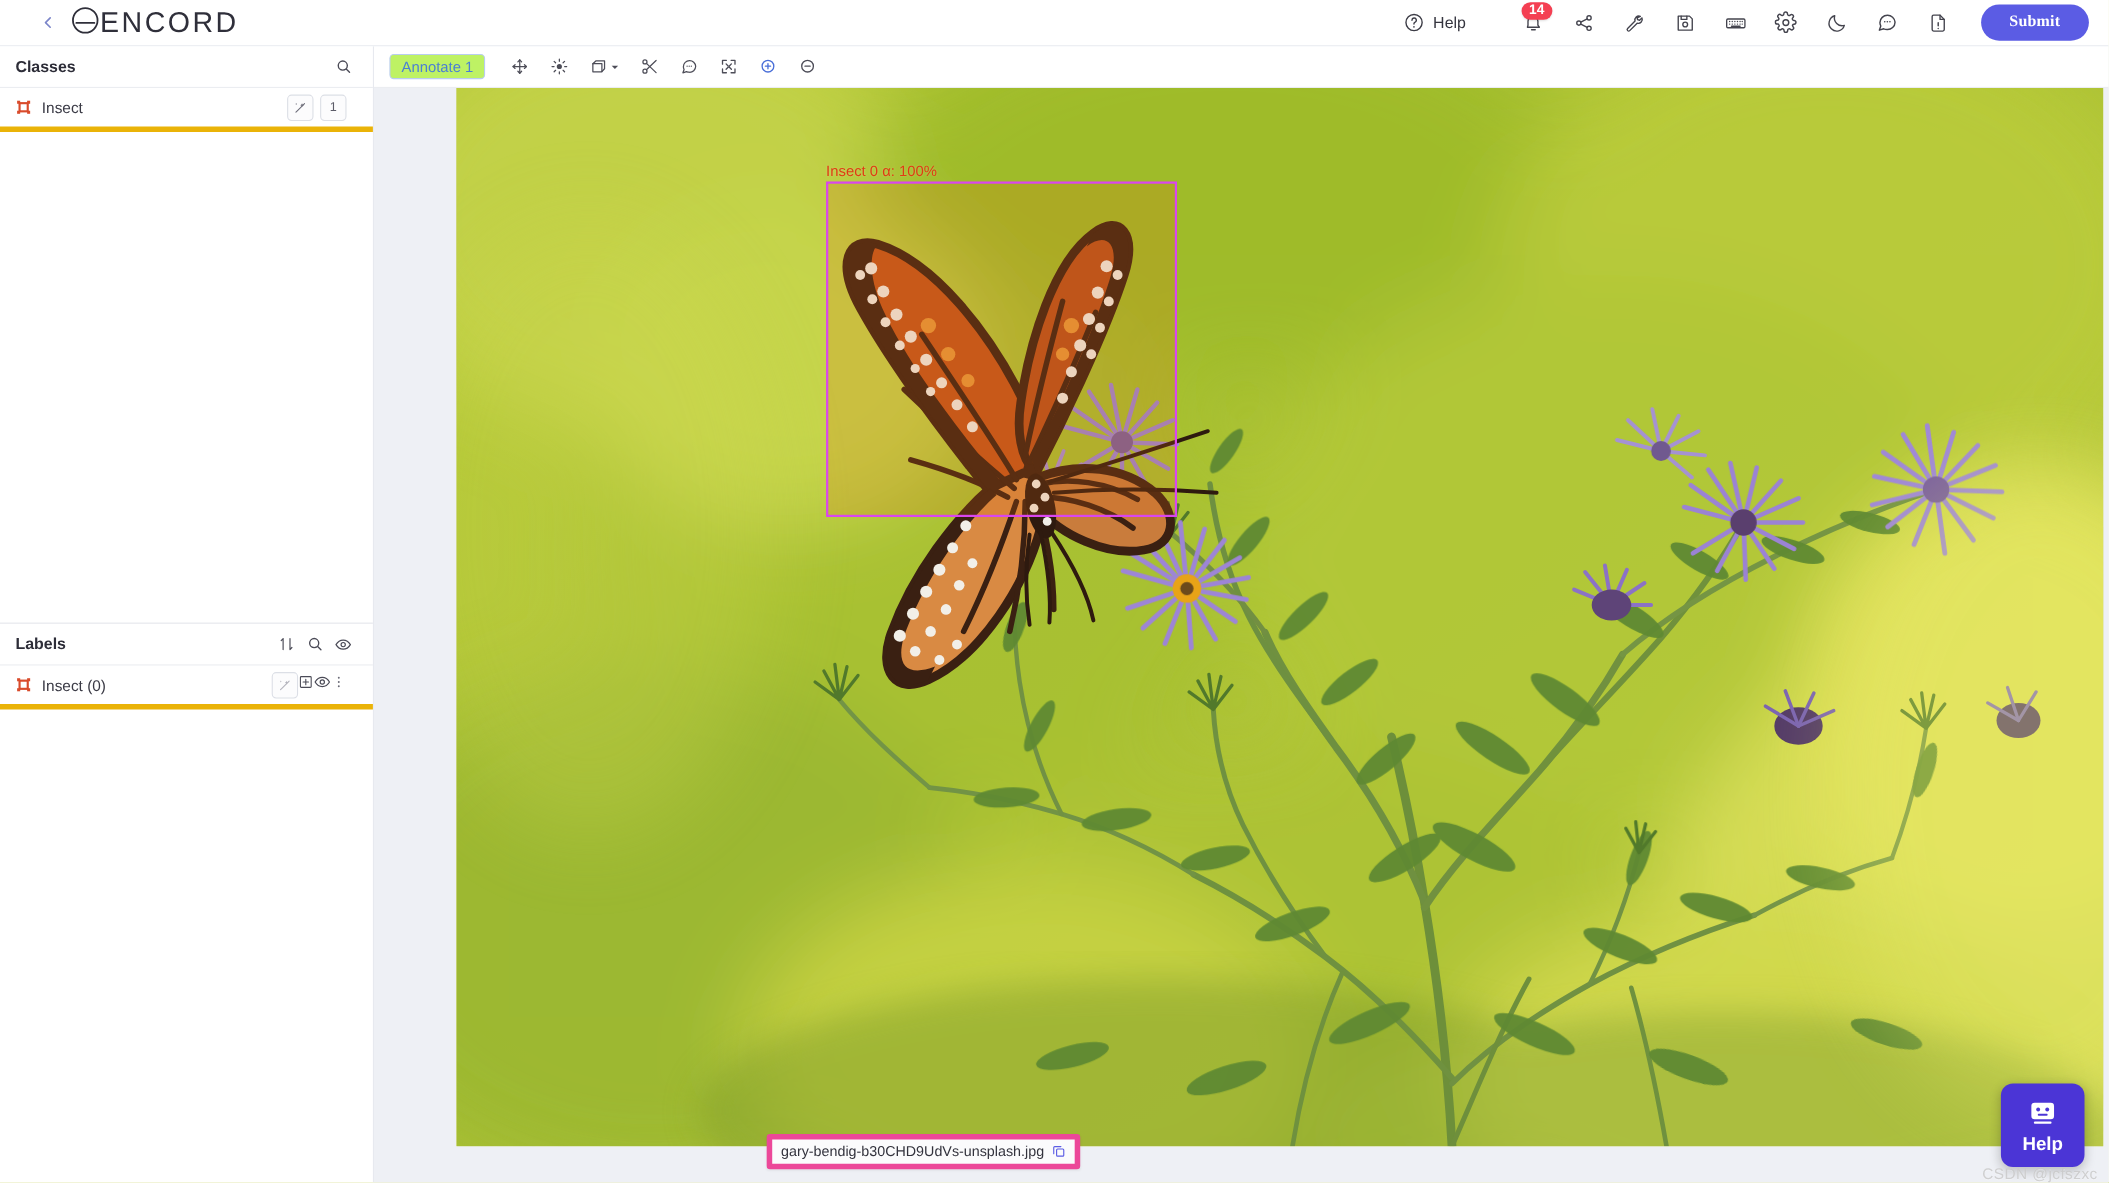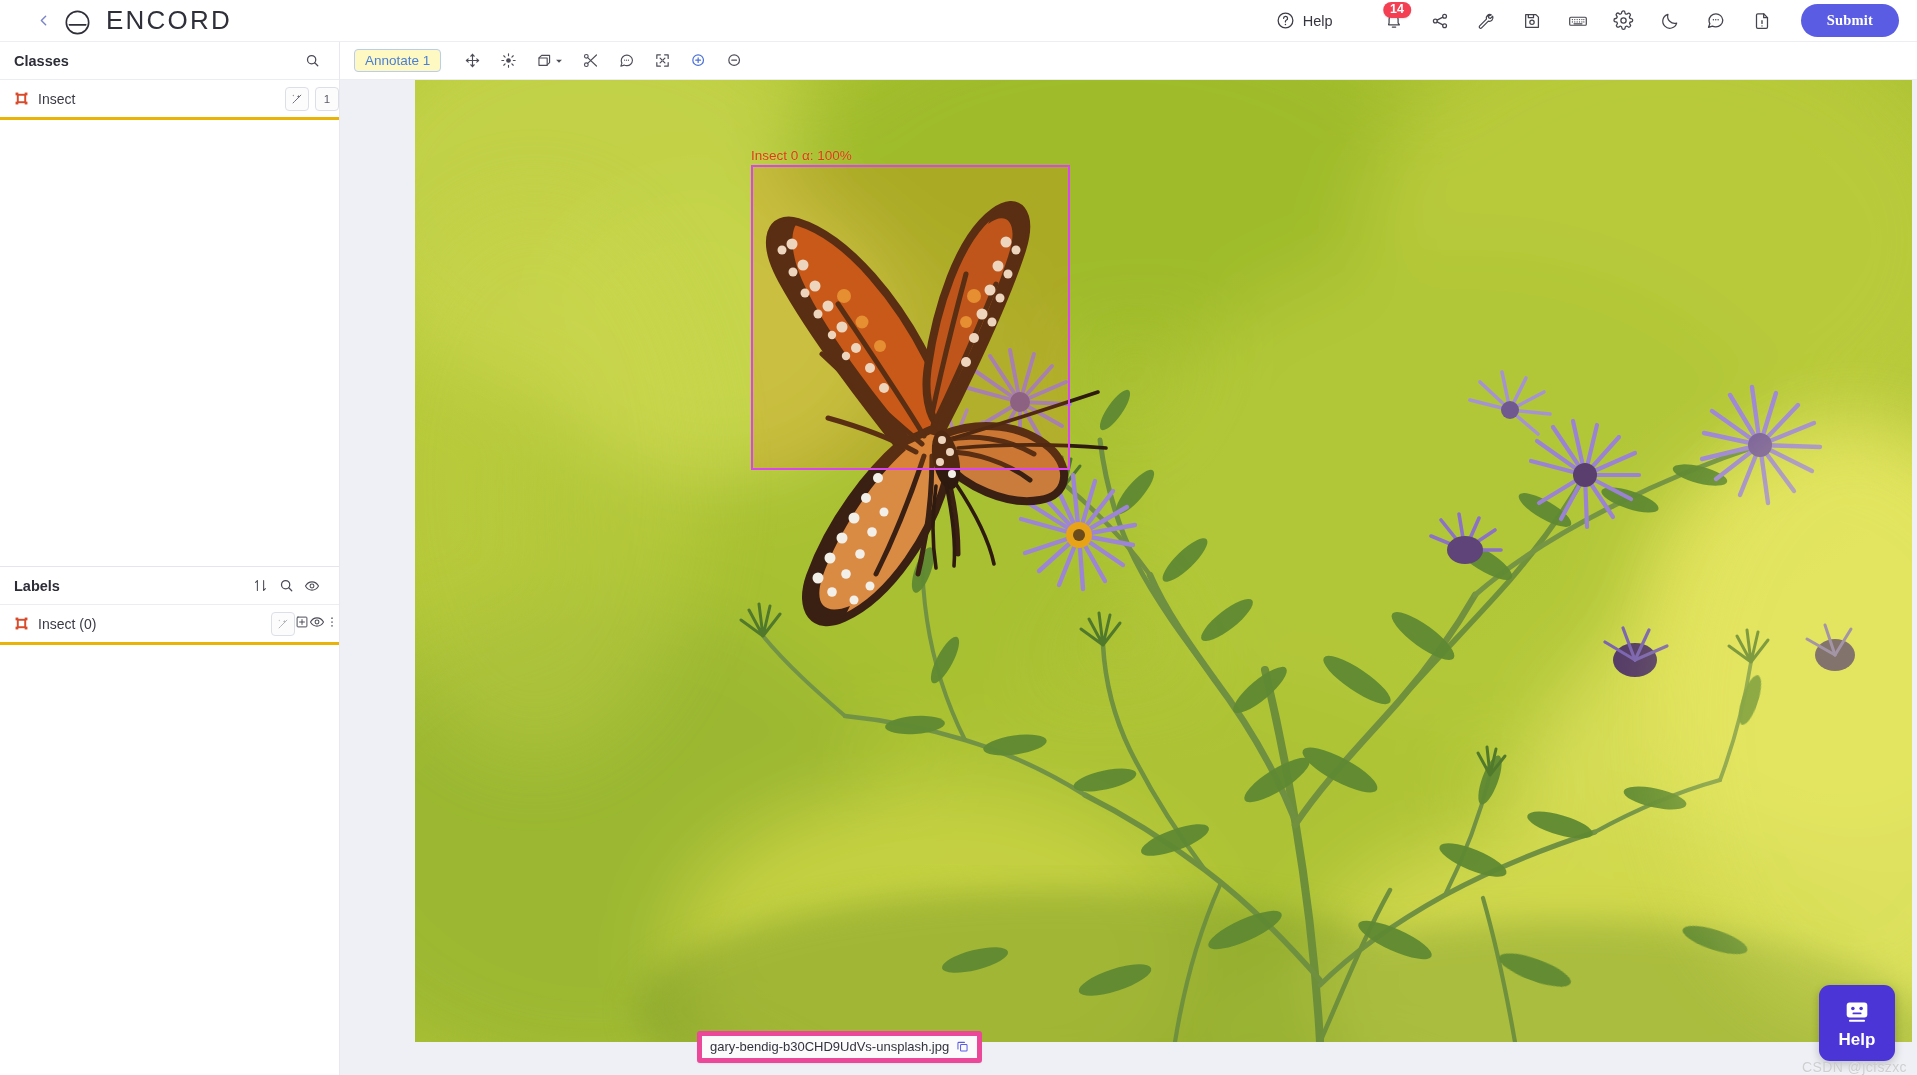--- a/index.html
+++ b/index.html
@@ -18,21 +18,21 @@
     display: flex; align-items: center;
     border-bottom: 1px solid #eceef2;
     position: relative; z-index: 30;
   }
   .back-btn {
     width: 34px; height: 34px; margin-left: 26px;
     display: flex; align-items: center; justify-content: center;
     cursor: pointer;
   }
   .brand {
-    display: flex; align-items: flex-end; gap: 15px;
+    display: flex; align-items: flex-start; gap: 0;
     margin-left: 4px;
     color: #2b2b35;
   }
   .brand-logo { display: block; }
   .brand-text {
     font-size: 26px; letter-spacing: 2.2px; font-weight: 400;
     color: #2f2f3a; font-family: "Liberation Sans", sans-serif;
   }
   .header-spacer { flex: 1; }
   .header-right { display: flex; align-items: center; gap: 0px; padding-right: 18px; }
@@ -82,22 +82,22 @@
     border-bottom: 1px solid #ebedf1;
   }
   .panel-title { font-size: 14.5px; font-weight: 700; color: #2d2d38; }
   .panel-head .spacer { flex: 1; }
   .panel-head .pi {
     width: 26px; height: 26px; display: flex; align-items: center; justify-content: center;
     cursor: pointer; color: #4b4b57;
   }
   .class-row {
     height: 40px; display: flex; align-items: center;
-    padding: 0 0 0 10px;
-    border-bottom: 3px solid #eab308;
+    padding: 0 24px 0 10px;
+    border-bottom: 5px solid #eab308;
     cursor: pointer;
   }
   .row-shape { width: 22px; display: flex; align-items: center; justify-content: center; }
   .class-name { font-size: 14px; color: #3a3a45; margin-left: 6px; }
   .class-row .spacer { flex: 1; }
   .tool-sq {
     width: 24px; height: 24px; border: 1px solid #dcdfe6; border-radius: 4px;
     display: flex; align-items: center; justify-content: center;
     background: #fcfcfd; cursor: pointer; margin-left: 6px;
     font-size: 11.5px; color: #5c5c68;
@@ -117,21 +117,21 @@
 
   
   .canvas-area { flex: 1; background: #eef0f5; position: relative; min-width: 0; display: flex; flex-direction: column; }
   .toolbar {
     height: 38px; display: flex; align-items: center;
     padding-left: 14px; gap: 2px;
     background: #ffffff; border-bottom: 1px solid #ebedf1;
     position: relative; z-index: 15;
   }
   .annotate-tab {
-    border: 1px solid #b9cdf0; background: #fef9c3; color: #4a7fd4;
+    border: 1px solid #b9cdf0; background: #bef264; color: #4a7fd4;
     font-size: 13.5px; border-radius: 4px; padding: 3px 10px;
     cursor: pointer; margin-right: 12px;
   }
   .tb {
     width: 34px; height: 28px; display: flex; align-items: center; justify-content: center;
     cursor: pointer; color: #4d4d58;
   }
   .tb.withcaret { width: 44px; gap: 3px; }
   .tb.active { color: #4a6fd8; }
 

